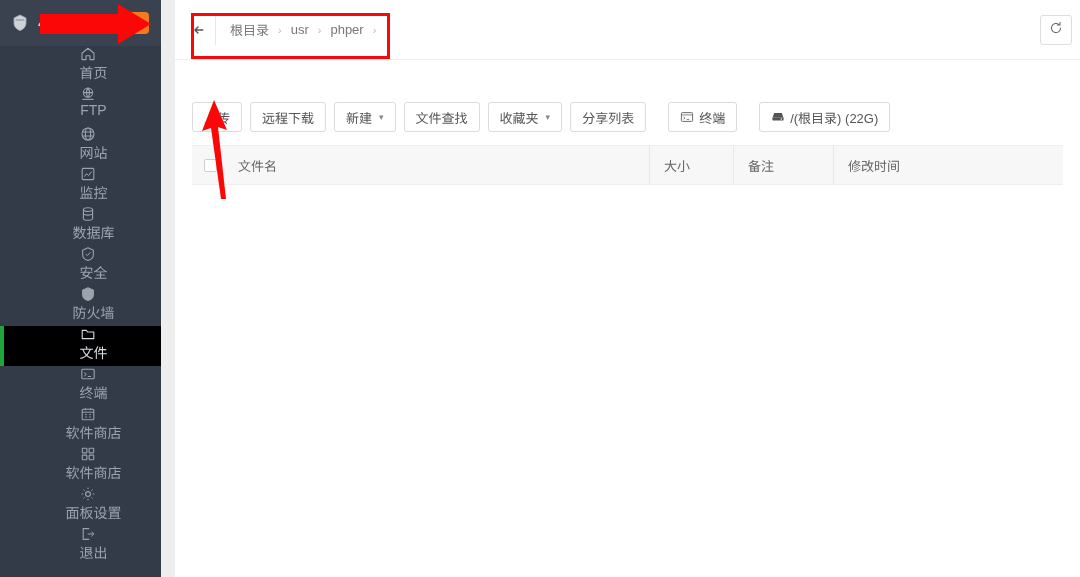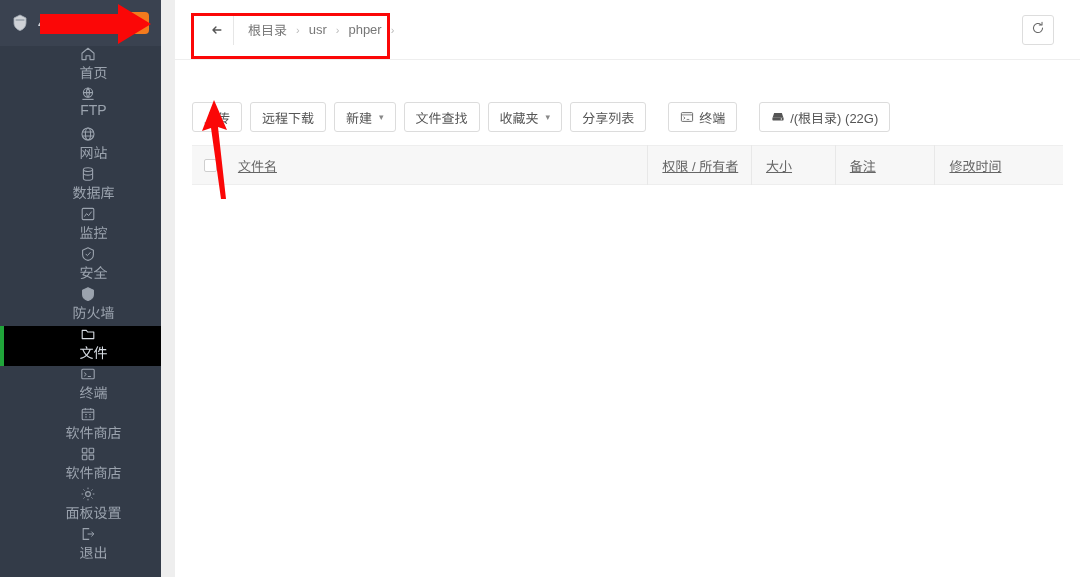--- a/index.html
+++ b/index.html
@@ -71,21 +71,21 @@
     width: 905px; height: 577px;
     background: #ffffff;
   }
 
   
   .crumb-row {
     position: relative;
     height: 60px;
     border-bottom: 1px solid #eeeeee;
     display: flex; align-items: center;
-    padding: 0 26px;
+    padding: 0 8px;
   }
   .crumb-box {
     display: flex; align-items: center;
     height: 30px;
     flex: 1 1 auto;
   }
   .crumb-back {
     width: 33px; height: 30px;
     display: flex; align-items: center; justify-content: center;
     border-right: 1px solid #e6e6e6;
@@ -131,21 +131,21 @@
   
   .table-head {
     display: flex; align-items: center;
     height: 40px;
     background: #f7f7f7;
     border-top: 1px solid #eeeeee;
     border-bottom: 1px solid #eeeeee;
     margin: 0 17px;
     font-size: 13px; color: #666666;
   }
-  .th { display: flex; align-items: center; height: 40px; padding-left: 14px; text-decoration: underline; }
+  .th { display: flex; align-items: center; height: 40px; padding-left: 14px; }
   .th.sepline { border-left: 1px solid #e8e8e8; }
   .th-check { width: 32px; padding-left: 12px; }
   .chk {
     width: 13px; height: 13px;
     border: 1px solid #cfcfcf; border-radius: 2px; background: #fff;
     cursor: pointer;
   }
   .th-name { width: 425px; }
   .th-perm { width: 104px; }
   .th-size { width: 84px; }
@@ -210,36 +210,36 @@
             <ellipse cx="8" cy="8" rx="2.6" ry="6"></ellipse>
             <path d="M2.2 6 H13.8 M2.2 10 H13.8"></path>
           </svg>
         </span>
         <span>网站</span>
       </div>
 
       <div class="nav-item">
         <span class="nav-icon">
           <svg viewBox="0 0 16 16" width="16" height="16" fill="none" stroke="#9ba3ae" stroke-width="1.1">
+            <rect x="2.2" y="2.4" width="11.6" height="11.2" rx="1"></rect>
+            <path d="M4.4 10.6 L6.6 7.6 L8.6 9.6 L11.6 5.6" stroke-width="1"></path>
+          </svg>
+        </span>
+        <span>监控</span>
+      </div>
+
+      <div class="nav-item">
+        <span class="nav-icon">
+          <svg viewBox="0 0 16 16" width="16" height="16" fill="none" stroke="#9ba3ae" stroke-width="1.1">
             <ellipse cx="8" cy="3.6" rx="4.6" ry="1.9"></ellipse>
             <path d="M3.4 3.6 V12.4 C3.4 13.5 5.5 14.3 8 14.3 C10.5 14.3 12.6 13.5 12.6 12.4 V3.6"></path>
             <path d="M3.4 7.2 C3.4 8.3 5.5 9.1 8 9.1 C10.5 9.1 12.6 8.3 12.6 7.2"></path>
           </svg>
         </span>
         <span>数据库</span>
-      </div>
-
-      <div class="nav-item">
-        <span class="nav-icon">
-          <svg viewBox="0 0 16 16" width="16" height="16" fill="none" stroke="#9ba3ae" stroke-width="1.1">
-            <rect x="2.2" y="2.4" width="11.6" height="11.2" rx="1"></rect>
-            <path d="M4.4 10.6 L6.6 7.6 L8.6 9.6 L11.6 5.6" stroke-width="1"></path>
-          </svg>
-        </span>
-        <span>监控</span>
       </div>
 
       <div class="nav-item">
         <span class="nav-icon">
           <svg viewBox="0 0 16 16" width="16" height="16" fill="none" stroke="#9ba3ae" stroke-width="1.1">
             <path d="M8 1.8 L13.4 4.2 V8.4 C13.4 11.4 11 13.6 8 14.4 C5 13.6 2.6 11.4 2.6 8.4 V4.2 Z" stroke-linejoin="round"></path>
             <path d="M5.7 7.9 L7.4 9.6 L10.5 6.2" stroke-width="1"></path>
           </svg>
         </span>
         <span>安全</span>
@@ -403,21 +403,20 @@
         <span>/(根目录) (22G)</span>
       </button>
 
     </div>
 
     <div class="table-head">
       <div class="th th-check">
         <span class="chk"></span>
       </div>
       <div class="th th-name">文件名</div>
-      <div class="th th-perm sepline">权限 / 所有者</div>
       <div class="th th-size sepline">大小</div>
       <div class="th th-note sepline">备注</div>
       <div class="th th-time sepline">修改时间</div>
     </div>
 
     <div class="table-body"></div>
 
   </main>
 
   <div class="anno anno-box"></div>

